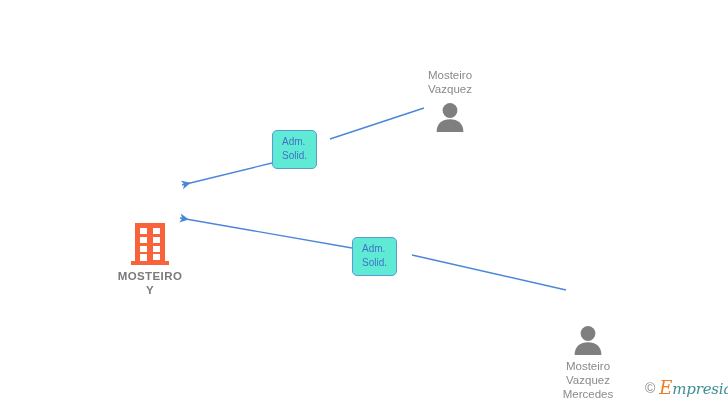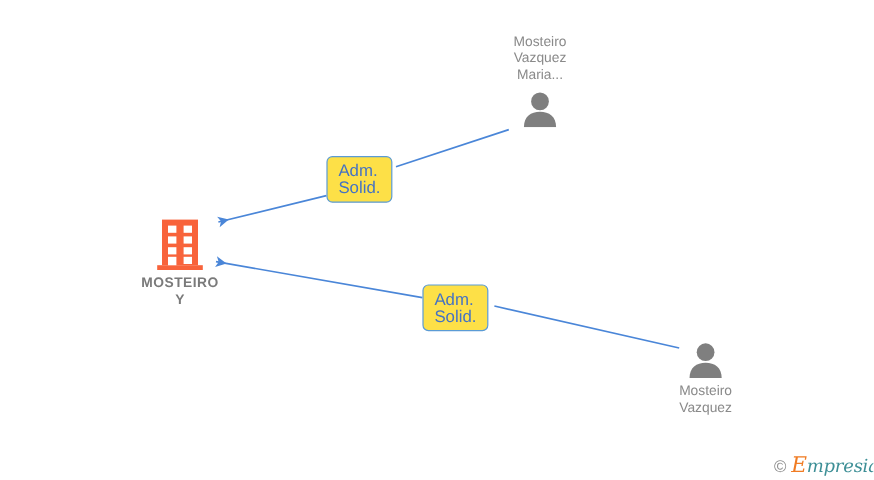--- a/index.html
+++ b/index.html
@@ -19,21 +19,21 @@
   }
   #edges {
     position: absolute;
     left: 0;
     top: 0;
     width: 728px;
     height: 400px;
   }
 
   
-  .node { position: absolute; }
+  .node { position: absolute; margin-top: 40px; }
 
   #company-node {
     left: 75px;
     top: 182px;
     width: 150px;
     text-align: center;
   }
   #company-node .company-icon {
     width: 150px;
     height: 44px;
@@ -72,23 +72,23 @@
     top: 285px;
     width: 130px;
   }
   #person-bottom .person-label { margin-top: 4px; }
 
   
   .rel-box {
     position: absolute;
     border: 1.4px solid #5b9bd5;
     border-radius: 5px;
-    background: #fde047;
+    background: #5eead4;
     color: #4472c4;
-    font-size: 14px;
+    font-size: 10px;
     line-height: 14px;
     padding: 4px 9px 5px 9px;
     text-align: left;
     white-space: nowrap;
   }
   #rel-box-1 { left: 272px; top: 130px; }
   #rel-box-2 { left: 352px; top: 237px; }
 
   
   #watermark {
@@ -156,36 +156,36 @@
     <div class="company-label">
       <div>MOSTEIRO</div>
       <div>Y</div>
     </div>
   </div>
 
   <div class="node" id="person-top">
     <div class="person-label">
       <div>Mosteiro</div>
       <div>Vazquez</div>
-      <div>Maria...</div>
     </div>
     <svg class="person-icon" width="36" height="30" viewBox="0 0 36 30" xmlns="http://www.w3.org/2000/svg">
       <circle cx="18" cy="8.5" r="7.4" fill="#7f7f7f"></circle>
       <path d="M4.6,30 C4.6,21.2 10.4,17.2 18,17.2 C25.6,17.2 31.4,21.2 31.4,30 Z" fill="#7f7f7f"></path>
     </svg>
   </div>
 
   <div class="node" id="person-bottom">
     <svg class="person-icon" width="36" height="30" viewBox="0 0 36 30" xmlns="http://www.w3.org/2000/svg">
       <circle cx="18" cy="8.5" r="7.4" fill="#7f7f7f"></circle>
       <path d="M4.6,30 C4.6,21.2 10.4,17.2 18,17.2 C25.6,17.2 31.4,21.2 31.4,30 Z" fill="#7f7f7f"></path>
     </svg>
     <div class="person-label">
       <div>Mosteiro</div>
       <div>Vazquez</div>
+      <div>Mercedes</div>
     </div>
   </div>
 
   <div class="rel-box" id="rel-box-1">
     <div>Adm.</div>
     <div>Solid.</div>
   </div>
 
   <div class="rel-box" id="rel-box-2">
     <div>Adm.</div>

